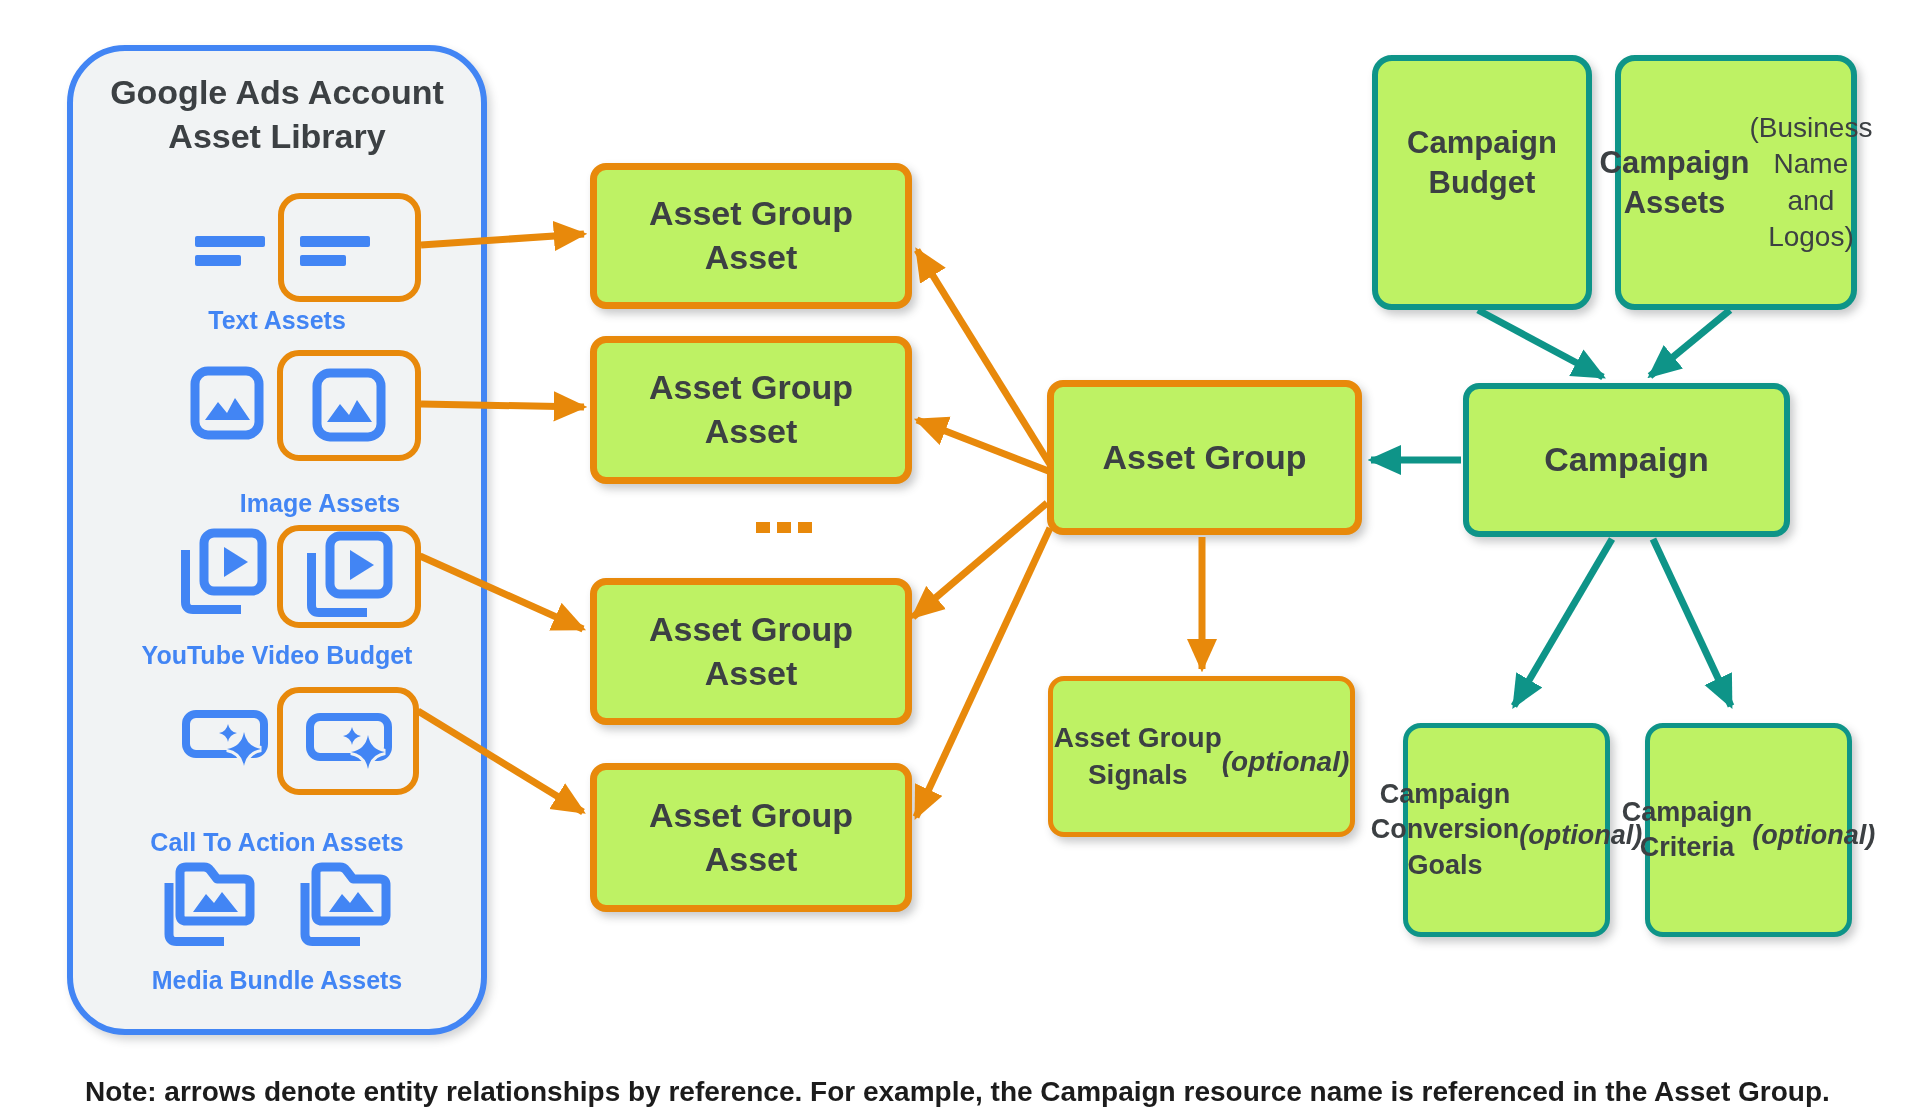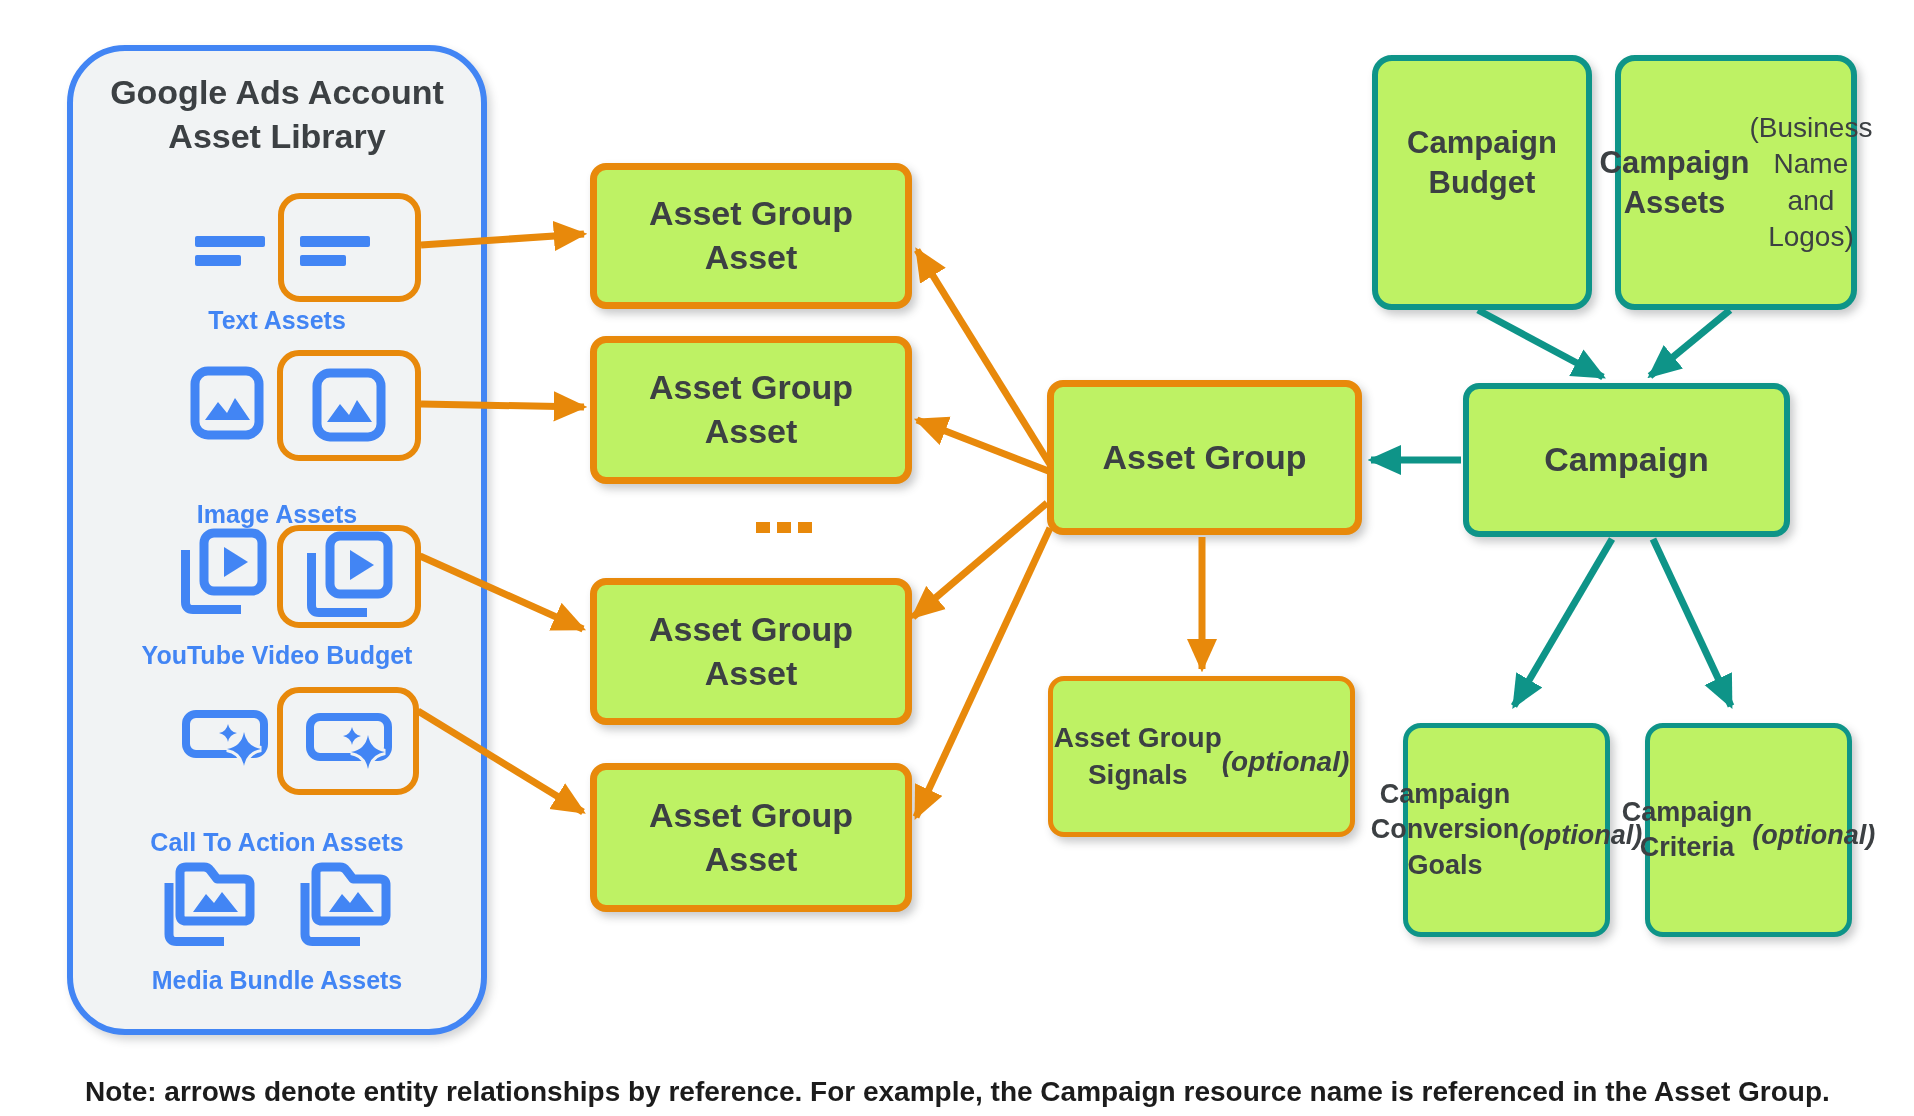--- a/index.html
+++ b/index.html
@@ -84,21 +84,21 @@
       <path d="M15 55 L28 37 L37 48 L45 33 L60 55 Z" fill="#4285F4"></path>
     </svg>
   </span>
   <div class="ring" style="left:277px; top:350px; width:144px; height:111px;"></div>
   <span class="abs ic" style="left:312px; top:367px;">
     <svg width="74" height="76" viewBox="0 0 74 76">
       <rect x="5" y="6" width="64" height="64" rx="13" fill="none" stroke="#4285F4" stroke-width="9"></rect>
       <path d="M15 55 L28 37 L37 48 L45 33 L60 55 Z" fill="#4285F4"></path>
     </svg>
   </span>
-  <div class="lib-label" style="top:500px;">Image Assets</div>
+  <div class="lib-label" style="top:489px;margin-left:43px;">Image Assets</div>
 
   <span class="abs ic" style="left:177px; top:528px;">
     <svg width="90" height="86" viewBox="0 0 90 86">
       <rect x="27" y="5" width="58" height="58" rx="10" fill="none" stroke="#4285F4" stroke-width="9"></rect>
       <path d="M47 19 L71 34 L47 49 Z" fill="#4285F4"></path>
       <path d="M8.5 22 L8.5 74 Q8.5 81.5 16 81.5 L64 81.5" fill="none" stroke="#4285F4" stroke-width="9"></path>
     </svg>
   </span>
   <div class="ring" style="left:277px; top:525px; width:144px; height:103px;"></div>
   <span class="abs ic" style="left:303px; top:531px;">

